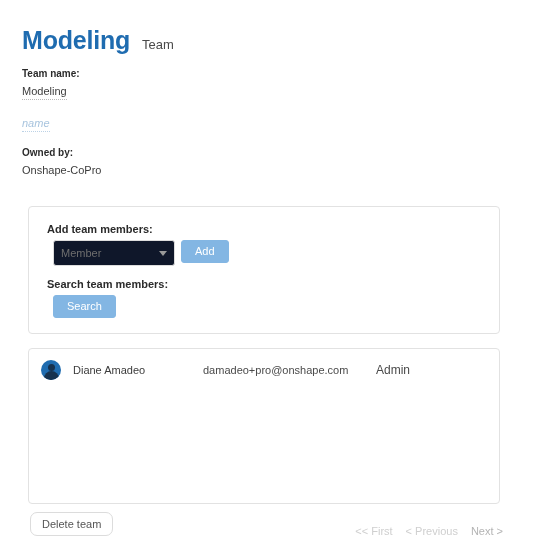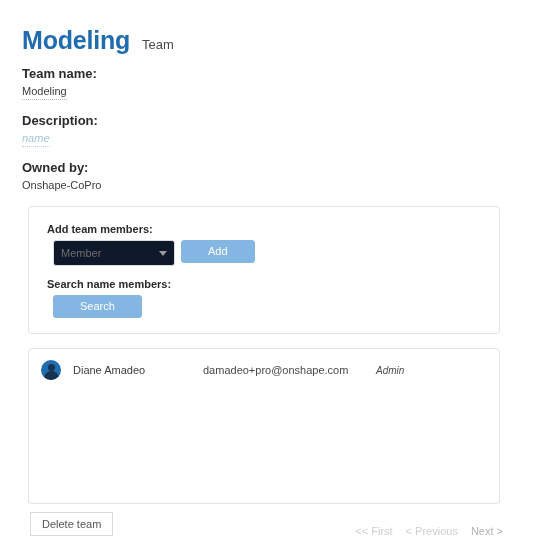--- a/index.html
+++ b/index.html
@@ -38,21 +38,21 @@
   }
 
   
   .meta-block {
     position: absolute;
     left: 22px;
     top: 66px;
     width: 300px;
   }
   .meta-label {
-    font-size: 13px;
+    font-size: 10px;
     font-weight: bold;
     color: #2b2b2b;
     line-height: 15px;
   }
   .meta-value {
     font-size: 11px;
     color: #3c3c3c;
     line-height: 16px;
     margin-top: 2px;
     display: inline-block;
@@ -144,21 +144,21 @@
     border-left: 4px solid transparent;
     border-right: 4px solid transparent;
     border-top: 5px solid #9a9a9a;
     margin-left: 6px;
   }
 
   .btn-primary {
     height: 23px;
     margin-left: 6px;
     min-width: 40px;
-    padding: 0 26px;
+    padding: 0 13px;
     background: #83b6e3;
     border: 1px solid #83b6e3;
     border-radius: 3px;
     color: #ffffff;
     font-family: "Liberation Sans", sans-serif;
     font-size: 11px;
     line-height: 21px;
     text-align: center;
     cursor: pointer;
     box-sizing: border-box;
@@ -204,35 +204,34 @@
     color: #3c3c3c;
     margin-left: 12px;
     width: 130px;
   }
   .member-email {
     font-size: 11px;
     color: #4a4a4a;
     width: 173px;
   }
   .member-role {
-    font-size: 10px;
+    font-size: 12px;
     color: #4a4a4a;
-    font-style: italic;
   }
 
   
   .btn-secondary {
     position: absolute;
     left: 30px;
     top: 512px;
     height: 24px;
     padding: 0 11px;
     background: #ffffff;
     border: 1px solid #dcdcdc;
-    border-radius: 0;
+    border-radius: 7px;
     color: #555555;
     font-family: "Liberation Sans", sans-serif;
     font-size: 11px;
     line-height: 22px;
     cursor: pointer;
     box-sizing: border-box;
   }
 
   .pagination {
     position: absolute;
@@ -255,39 +254,38 @@
 
 <div class="page-header">
   <span class="page-title">Modeling</span>
   <span class="page-subtitle">Team</span>
 </div>
 
 <div class="meta-block">
   <div class="meta-label">Team name:</div>
   <div><span class="meta-value editable">Modeling</span></div>
   <div class="meta-gap"></div>
-  <div class="meta-label">Description:</div>
   <div><span class="meta-value empty">name</span></div>
   <div class="meta-gap"></div>
   <div class="meta-label">Owned by:</div>
   <div><span class="meta-value">Onshape-CoPro</span></div>
 </div>
 
 <div class="panel" id="form-panel">
   <div class="form-inner">
     <div class="field-label">Add team members:</div>
     <div class="field-row">
       <div class="role-select">
         <span>Member</span>
         <span class="caret"></span>
       </div>
       <div class="btn-primary">Add</div>
     </div>
 
-    <div class="field-label">Search name members:</div>
+    <div class="field-label">Search team members:</div>
     <div class="field-row">
       <div class="btn-primary btn-search">Search</div>
     </div>
   </div>
 </div>
 
 <div class="panel" id="members-panel">
   <div class="member-row">
     <div class="avatar">
       <div class="head"></div>

